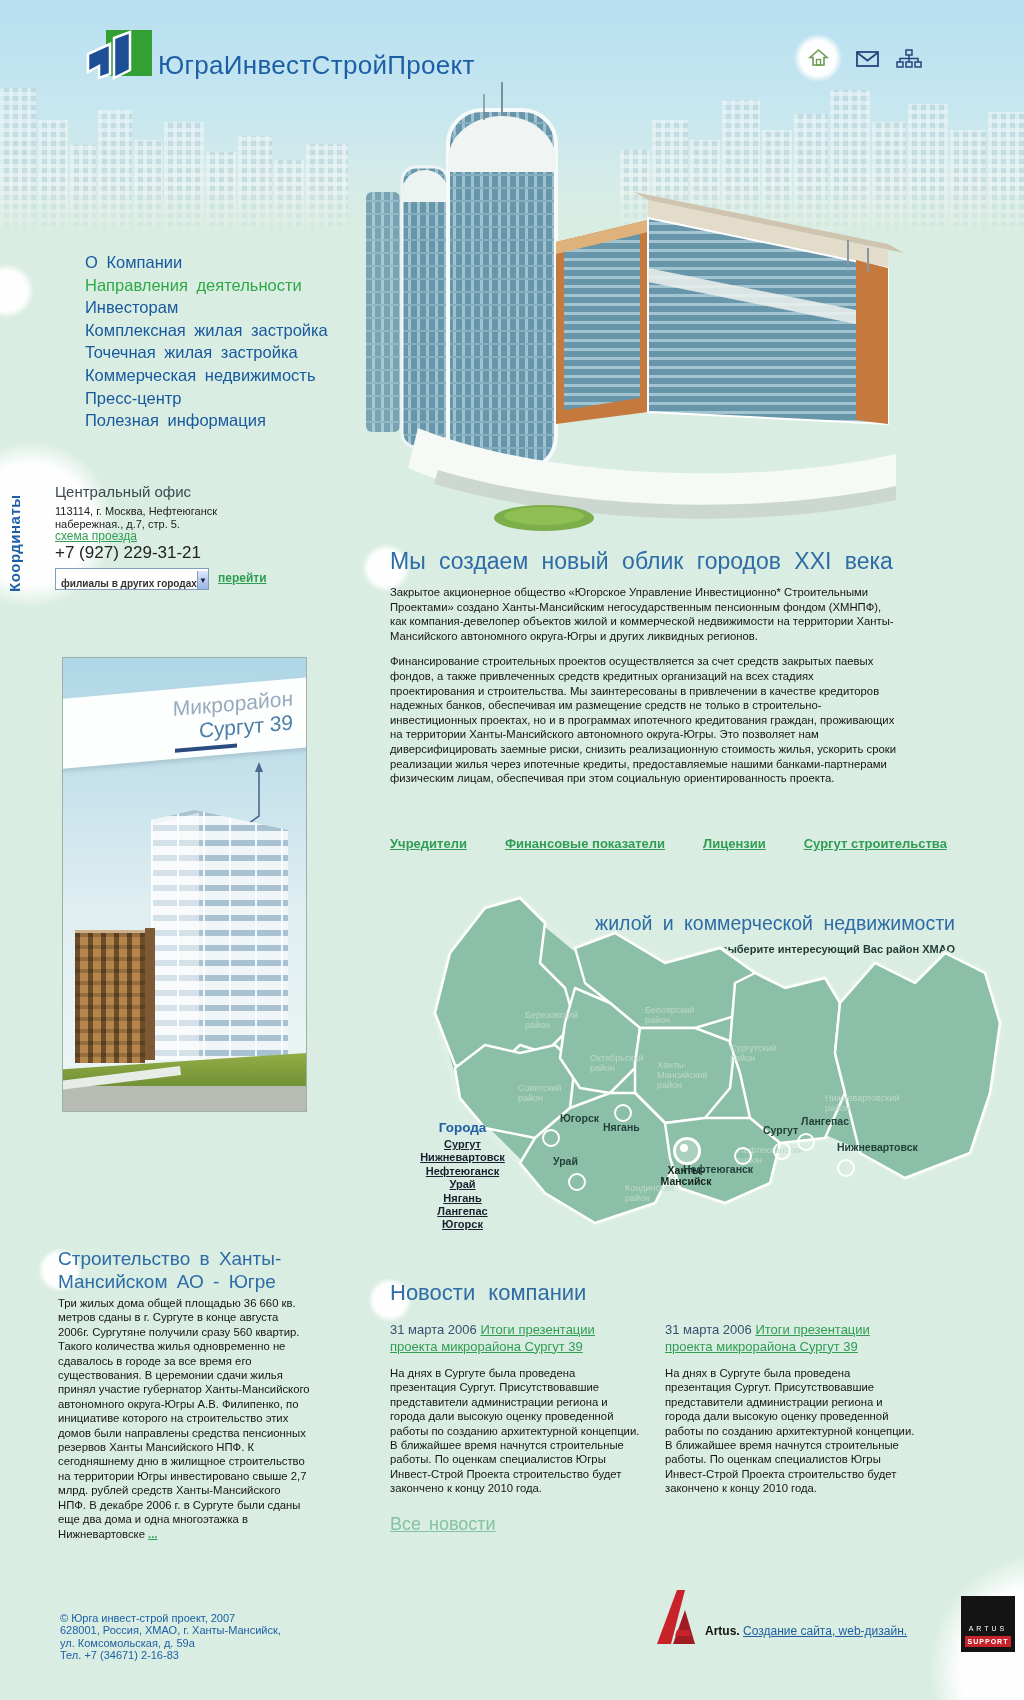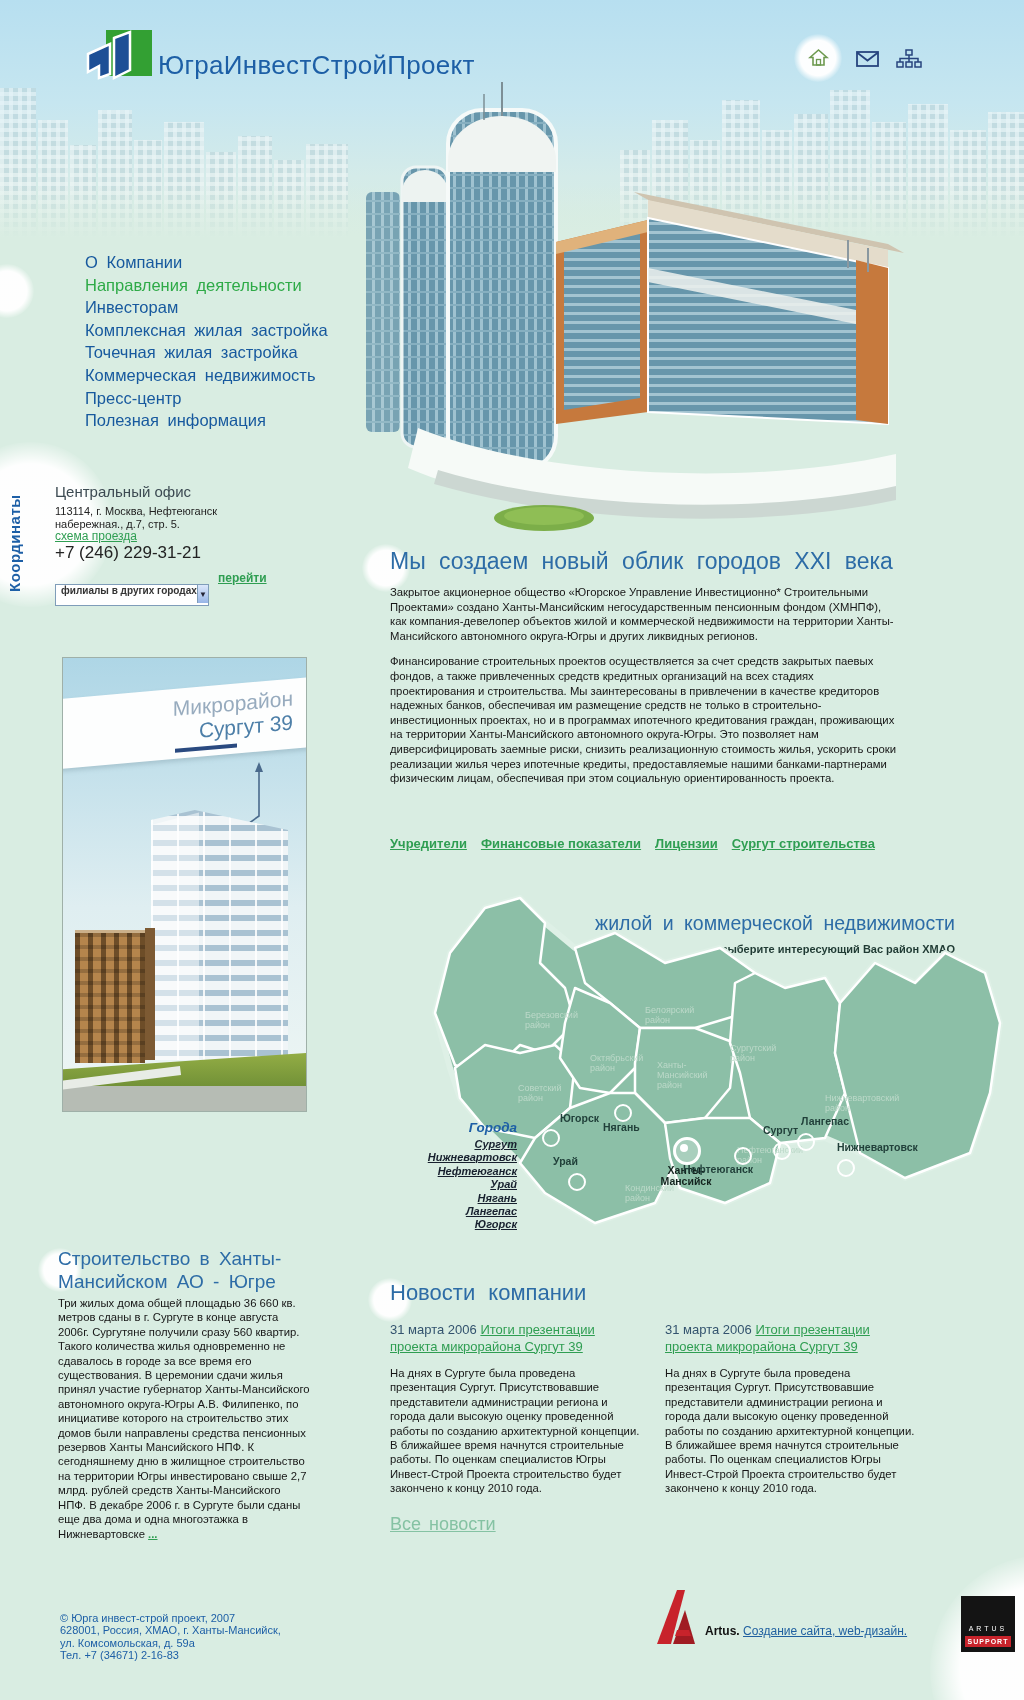--- a/index.html
+++ b/index.html
@@ -26,40 +26,40 @@
   .nav{position:absolute;left:85px;top:251px;list-style:none;margin:0;padding:0;}
   .nav li{font-size:16.5px;line-height:22.6px;color:#17599e;word-spacing:4px;cursor:pointer;}
   .nav li.active{color:#2eaa47;}
   
   .vlabel{position:absolute;left:6px;top:480px;height:112px;writing-mode:vertical-rl;transform:rotate(180deg);
           color:#1d5fa6;font-weight:bold;font-size:15px;letter-spacing:.5px;}
   .office-title{position:absolute;left:55px;top:483px;font-size:15px;color:#3c4a52;}
   .address{position:absolute;left:55px;top:505px;font-size:11px;line-height:13px;color:#222;}
   .glink{color:#2f9e52;text-decoration:underline;cursor:pointer;}
   .phone{position:absolute;left:55px;top:543px;font-size:17px;color:#222;}
-  .selbox{position:absolute;left:55px;top:584px;width:152px;height:20px;background:#fff;border:1px solid #7f9db9;
-          display:flex;align-items:flex-start;cursor:pointer;}
+  .selbox{position:absolute;left:55px;top:568px;width:152px;height:20px;background:#fff;border:1px solid #7f9db9;
+          display:flex;align-items:flex-end;cursor:pointer;}
   .selbox .txt{flex:1;font-size:10px;font-weight:bold;color:#333;padding-left:5px;white-space:nowrap;}
   .selbox .arr{width:17px;height:18px;background:linear-gradient(#dce8fb,#97b5e6);border-left:1px solid #7f9db9;
           display:flex;align-items:center;justify-content:center;font-size:8px;color:#223;}
   
   .h1{position:absolute;left:390px;top:548px;font-size:23px;color:#2d6ca6;word-spacing:7px;}
   .paras{position:absolute;left:390px;top:585px;width:508px;font-size:11.3px;line-height:14.6px;color:#161616;}
   .paras p{margin:0 0 11px 0;}
-  .introlinks{position:absolute;left:390px;top:836px;display:flex;gap:14px;font-size:13px;font-weight:bold;}
+  .introlinks{position:absolute;left:390px;top:836px;display:flex;gap:38px;font-size:13px;font-weight:bold;}
   .introlinks span{color:#2f9e52;text-decoration:underline;cursor:pointer;white-space:nowrap;}
   
   .map-head{position:absolute;left:545px;top:912px;width:410px;text-align:right;}
   .map-head .t{font-size:19.5px;line-height:23.5px;color:#2d6ca6;word-spacing:5px;}
   .map-head .s{margin-top:7px;font-size:11px;font-weight:bold;color:#1f3a33;}
   .mapwrap{position:absolute;left:425px;top:893px;width:585px;height:350px;}
   .rlabel{position:absolute;font-size:9px;line-height:10px;color:#bcd9c9;cursor:pointer;}
   .clabel{position:absolute;font-size:10.5px;font-weight:bold;color:#21403a;cursor:pointer;white-space:nowrap;}
   .ccirc{position:absolute;width:14px;height:14px;border:2px solid #fff;border-radius:50%;cursor:pointer;}
-  .cities{position:absolute;left:384px;top:1120px;width:133px;text-align:right;font-style:italic;}
+  .cities{position:absolute;left:396px;top:1120px;width:133px;text-align:center;}
   .cities .ct{font-size:13.5px;font-weight:bold;color:#1d5fa6;margin-bottom:3px;}
   .cities a{display:block;font-size:11px;font-weight:bold;color:#17202e;text-decoration:underline;
             line-height:13.4px;cursor:pointer;}
   
   .banner{position:absolute;left:62px;top:657px;width:243px;height:453px;border:1px solid #9fb0a8;
           background:linear-gradient(180deg,#aed6e6 0%,#dfeef1 55%,#eef6f4 100%);overflow:hidden;cursor:pointer;}
   .ribbon{position:absolute;left:-8px;top:30px;width:260px;height:70px;background:#fdfefe;
           transform:skewY(-5deg);box-shadow:0 3px 4px rgba(120,150,160,.35);text-align:right;padding-right:22px;box-sizing:border-box;}
   .ribbon .l1{font-size:21px;color:#97abbe;margin-top:8px;}
   .ribbon .l2{font-size:21px;color:#4d7fa8;}
@@ -215,21 +215,21 @@
   </ul>
 
   <div class="blob" style="left:-52px;top:442px;width:165px;height:165px"></div>
   <div class="vlabel">Координаты</div>
   <div class="office-title">Центральный офис</div>
   <div class="address">
     <div>113114, г. Москва, Нефтеюганск</div>
     <div>набережная., д.7, стр. 5.</div>
   </div>
   <div class="abs glink" style="left:55px;top:529px;font-size:12px">схема проезда</div>
-  <div class="phone">+7 (246) 229-31-21</div>
+  <div class="phone">+7 (927) 229-31-21</div>
   <div class="selbox">
     <span class="txt">филиалы в других городах</span>
     <span class="arr">▼</span>
   </div>
   <div class="abs glink" style="left:218px;top:571px;font-size:12px;font-weight:bold">перейти</div>
 
   <div class="blob" style="left:362px;top:544px;width:48px;height:48px"></div>
   <div class="h1">Мы создаем новый облик городов XXI века</div>
   <div class="paras">
     <p>Закрытое акционерное общество «Югорское Управление Инвестиционно* Строительными Проектами» создано Ханты-Мансийским негосударственным пенсионным фондом (ХМНПФ), как компания-девелопер объектов жилой и коммерческой недвижимости на территории Ханты-Мансийского автономного округа-Югры и других ликвидных регионов.</p>

